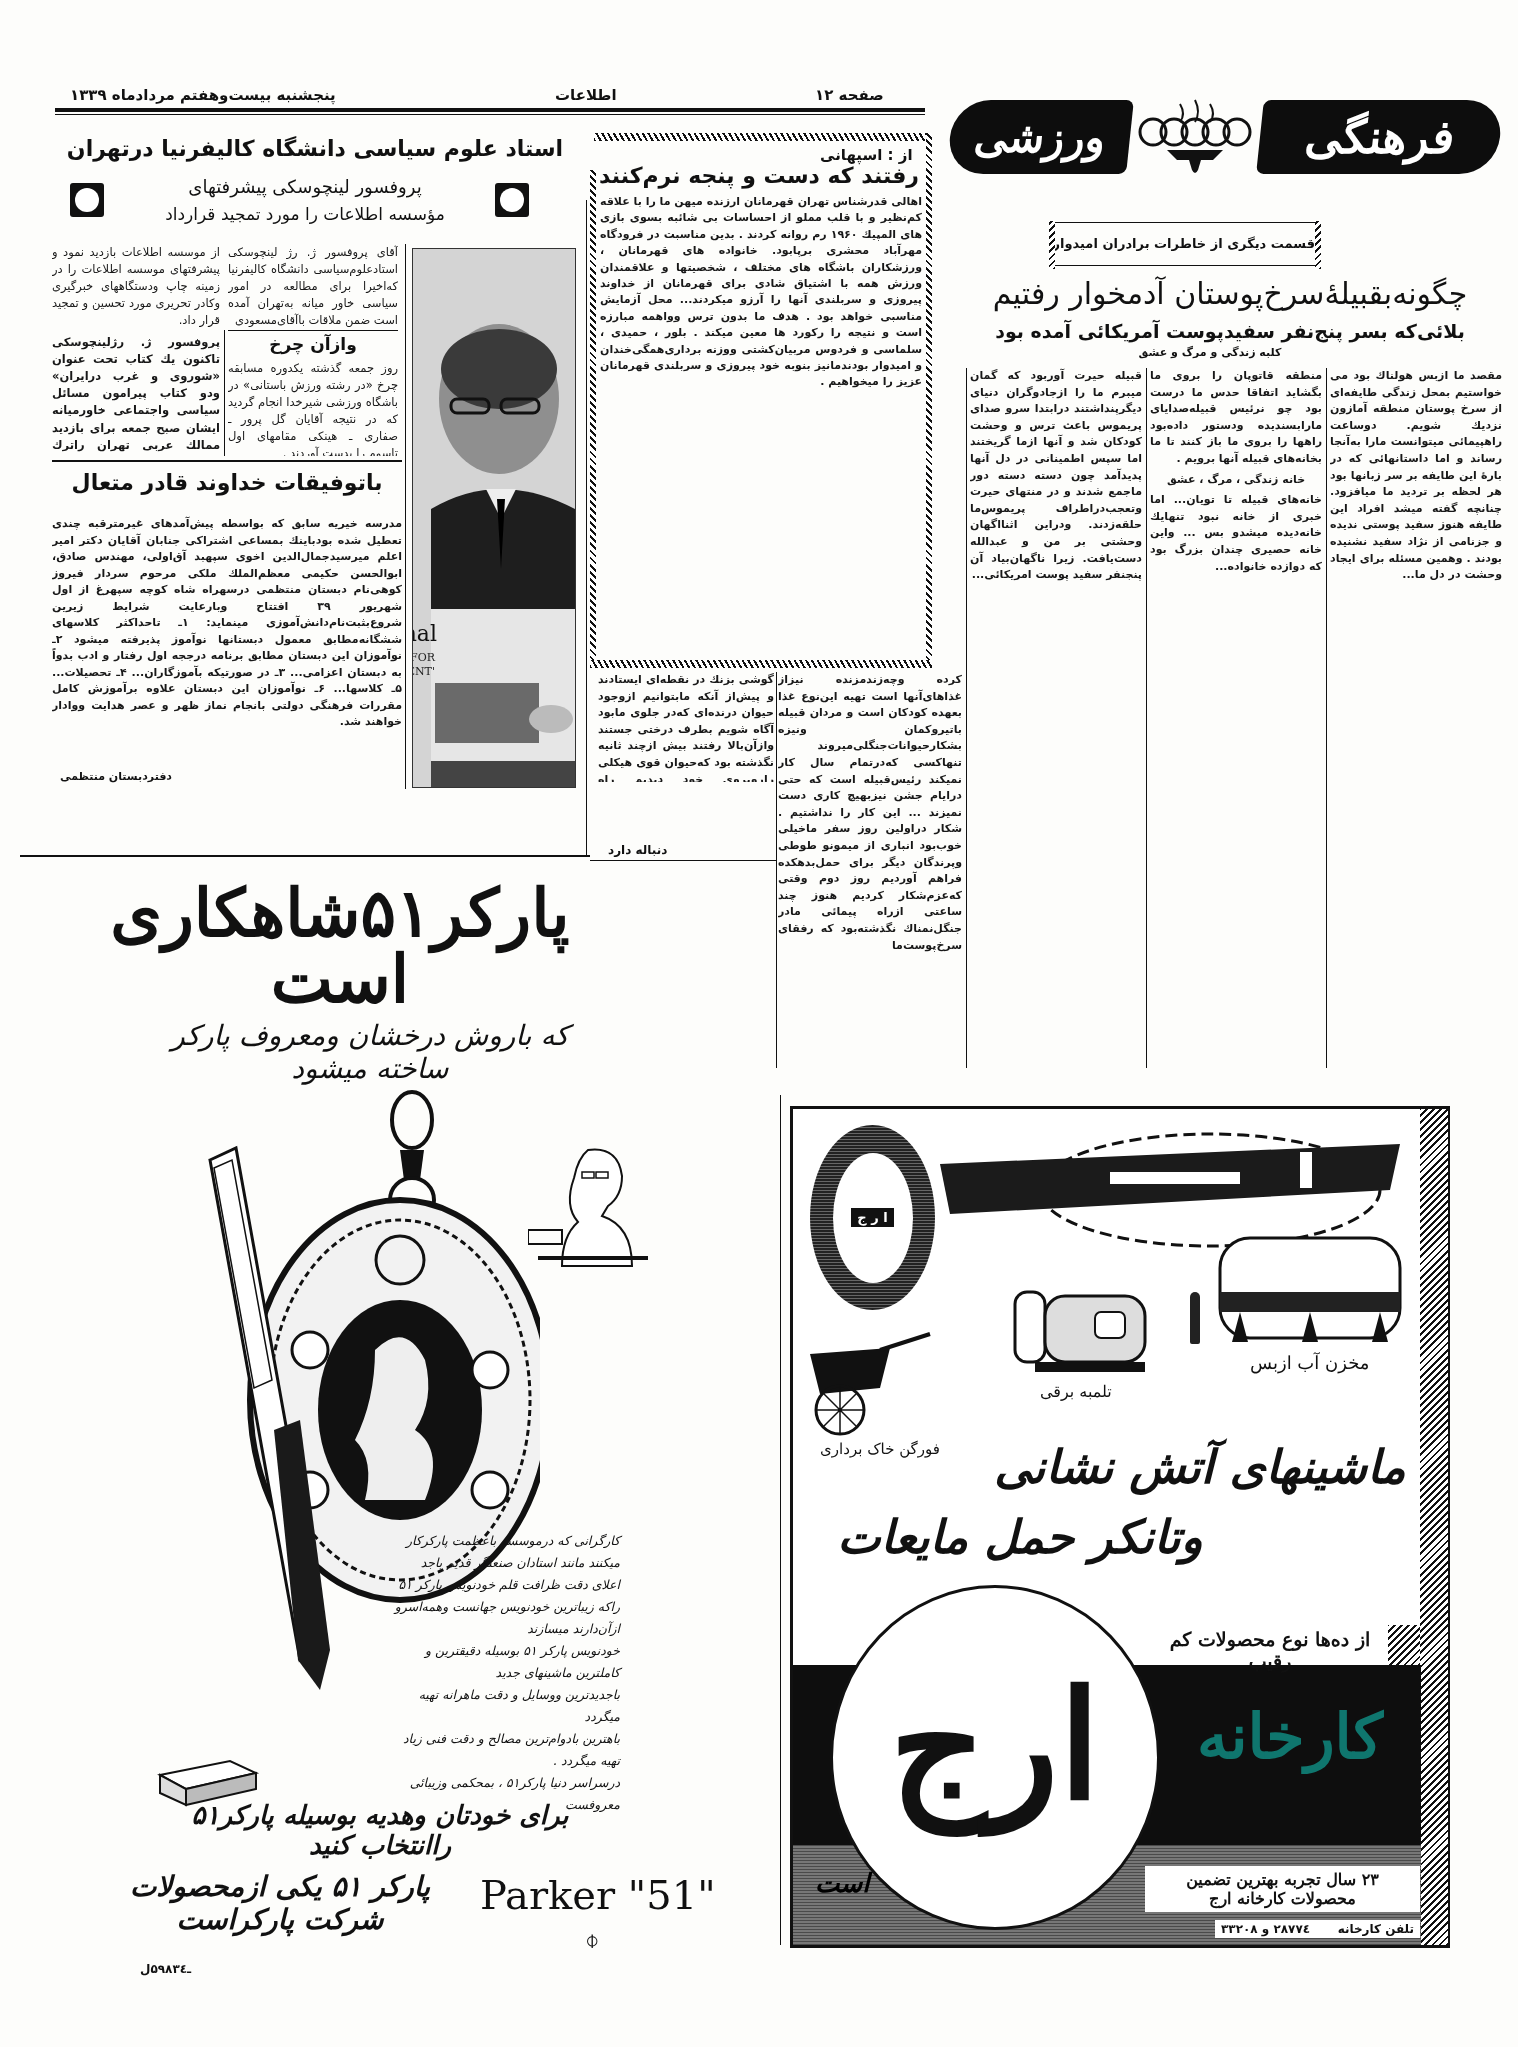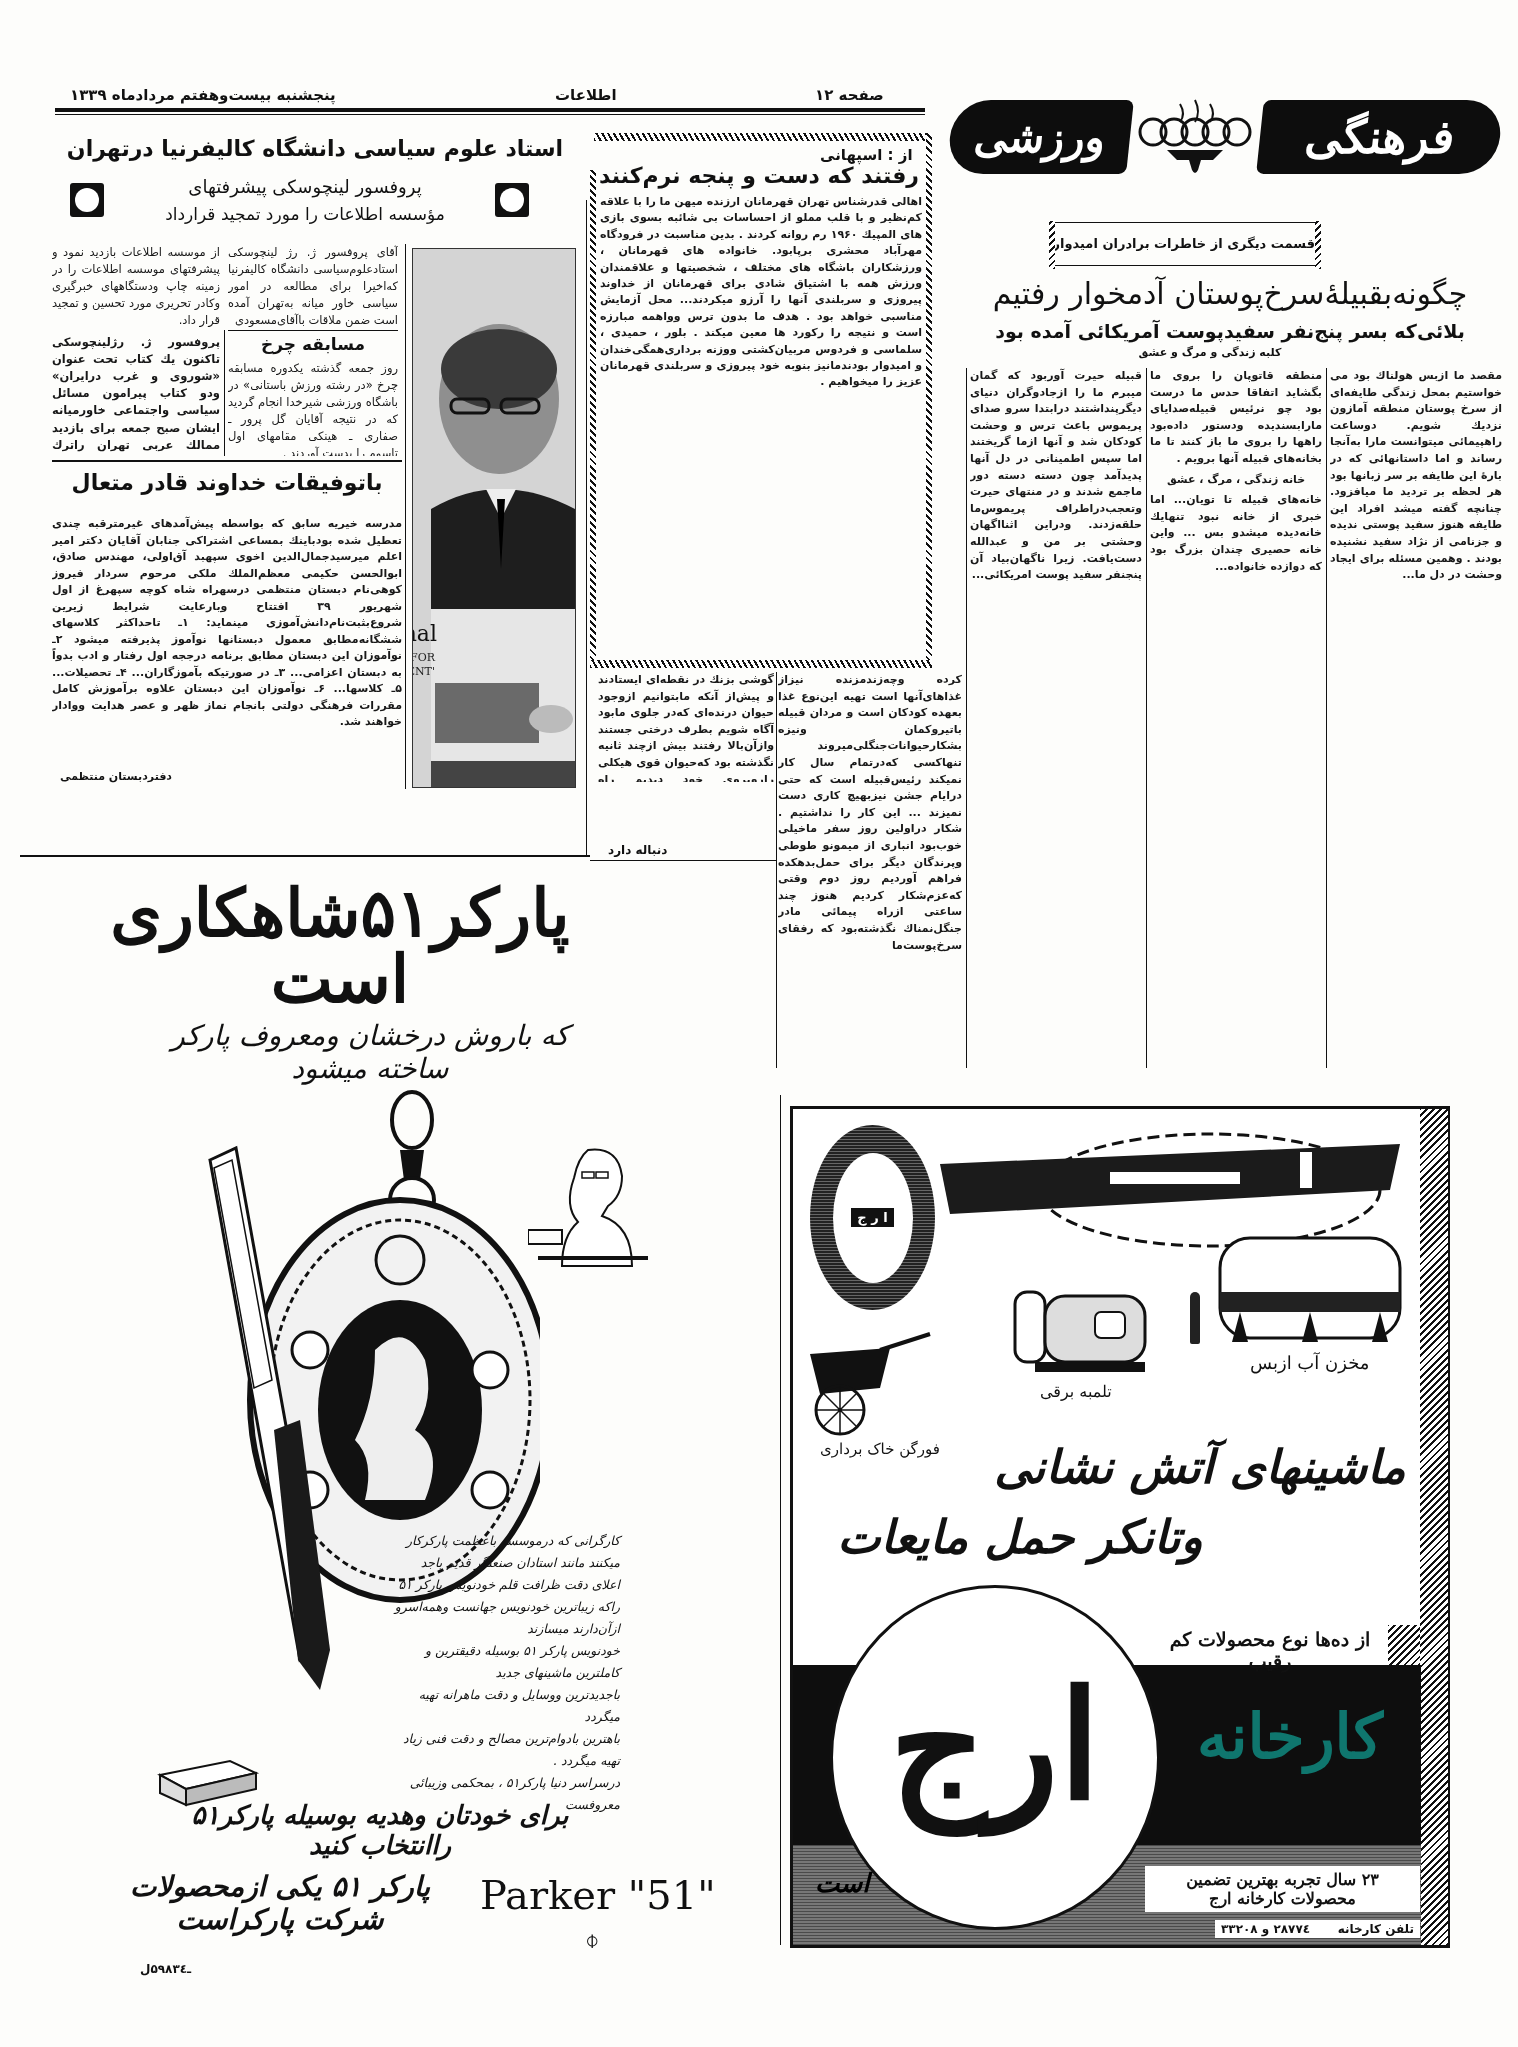--- a/index.html
+++ b/index.html
@@ -60,21 +60,21 @@
 <div class="abs ornament-box" style="left:495px; top:183px;">
     <span></span>
   </div>
 <div class="abs sub-hdr" style="left:120px; top:176px; width:370px; font-size:18px; font-weight:normal;">پروفسور لینچوسکی پیشرفتهای</div>
 <div class="abs sub-hdr" style="left:110px; top:204px; width:390px; font-size:17px; font-weight:normal;">مؤسسه اطلاعات را مورد تمجید قرارداد</div>
 
 <div class="col" style="left:228px; top:244px; width:170px; height:84px;">
   <p>آقای پروفسور ژ. رژ لینچوسکی استادعلوم‌سیاسی دانشگاه کالیفرنیا که‌اخیرا برای مطالعه در امور سیاسی خاور میانه به‌تهران آمده است ضمن ملاقات باآقای‌مسعودی</p>
 </div>
 <div class="rule" style="left:228px; top:330px; width:170px; height:1px;"></div>
-<div class="abs sub-hdr" style="left:228px; top:334px; width:170px; font-size:17px;">مسابقه چرخ</div>
+<div class="abs sub-hdr" style="left:228px; top:334px; width:170px; font-size:17px;">وازآن چرخ</div>
 <div class="col" style="left:228px; top:360px; width:170px; height:96px;">
   <p>روز جمعه گذشته یکدوره مسابقه چرخ «در رشته ورزش باستانی» در باشگاه ورزشی شیرخدا انجام گردید که در نتیجه آقایان گل پرور ـ صفاری ـ هینکی مقامهای اول تاسوم را بدست آوردند .</p>
 </div>
 <div class="rule" style="left:224px; top:330px; width:1px; height:126px;"></div>
 <div class="col" style="left:52px; top:244px; width:168px; height:84px;">
   <p>از موسسه اطلاعات بازدید نمود و پیشرفتهای موسسه اطلاعات را در زمینه چاپ ودستگاههای خبرگیری وکادر تحریری مورد تحسین و تمجید قرار داد.</p>
 </div>
 <div class="col bold" style="left:52px; top:334px; width:168px; height:84px;">
   <p>پروفسور ژ. رژلینچوسکی تاکنون یك کتاب تحت عنوان «شوروی و غرب درایران» ودو کتاب پیرامون مسائل سیاسی واجتماعی خاورمیانه تالیف کرده‌است.</p>
 </div>

